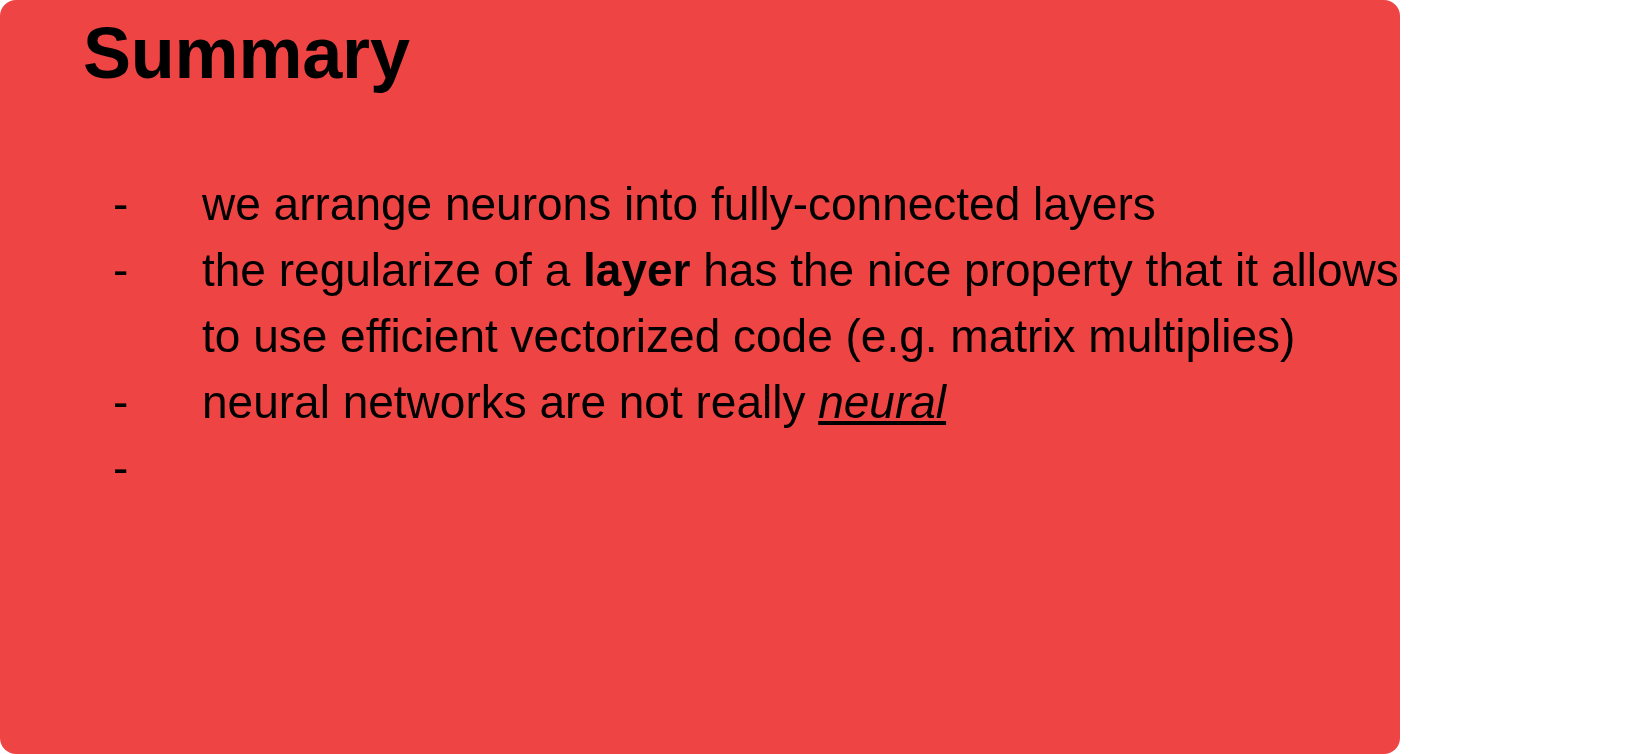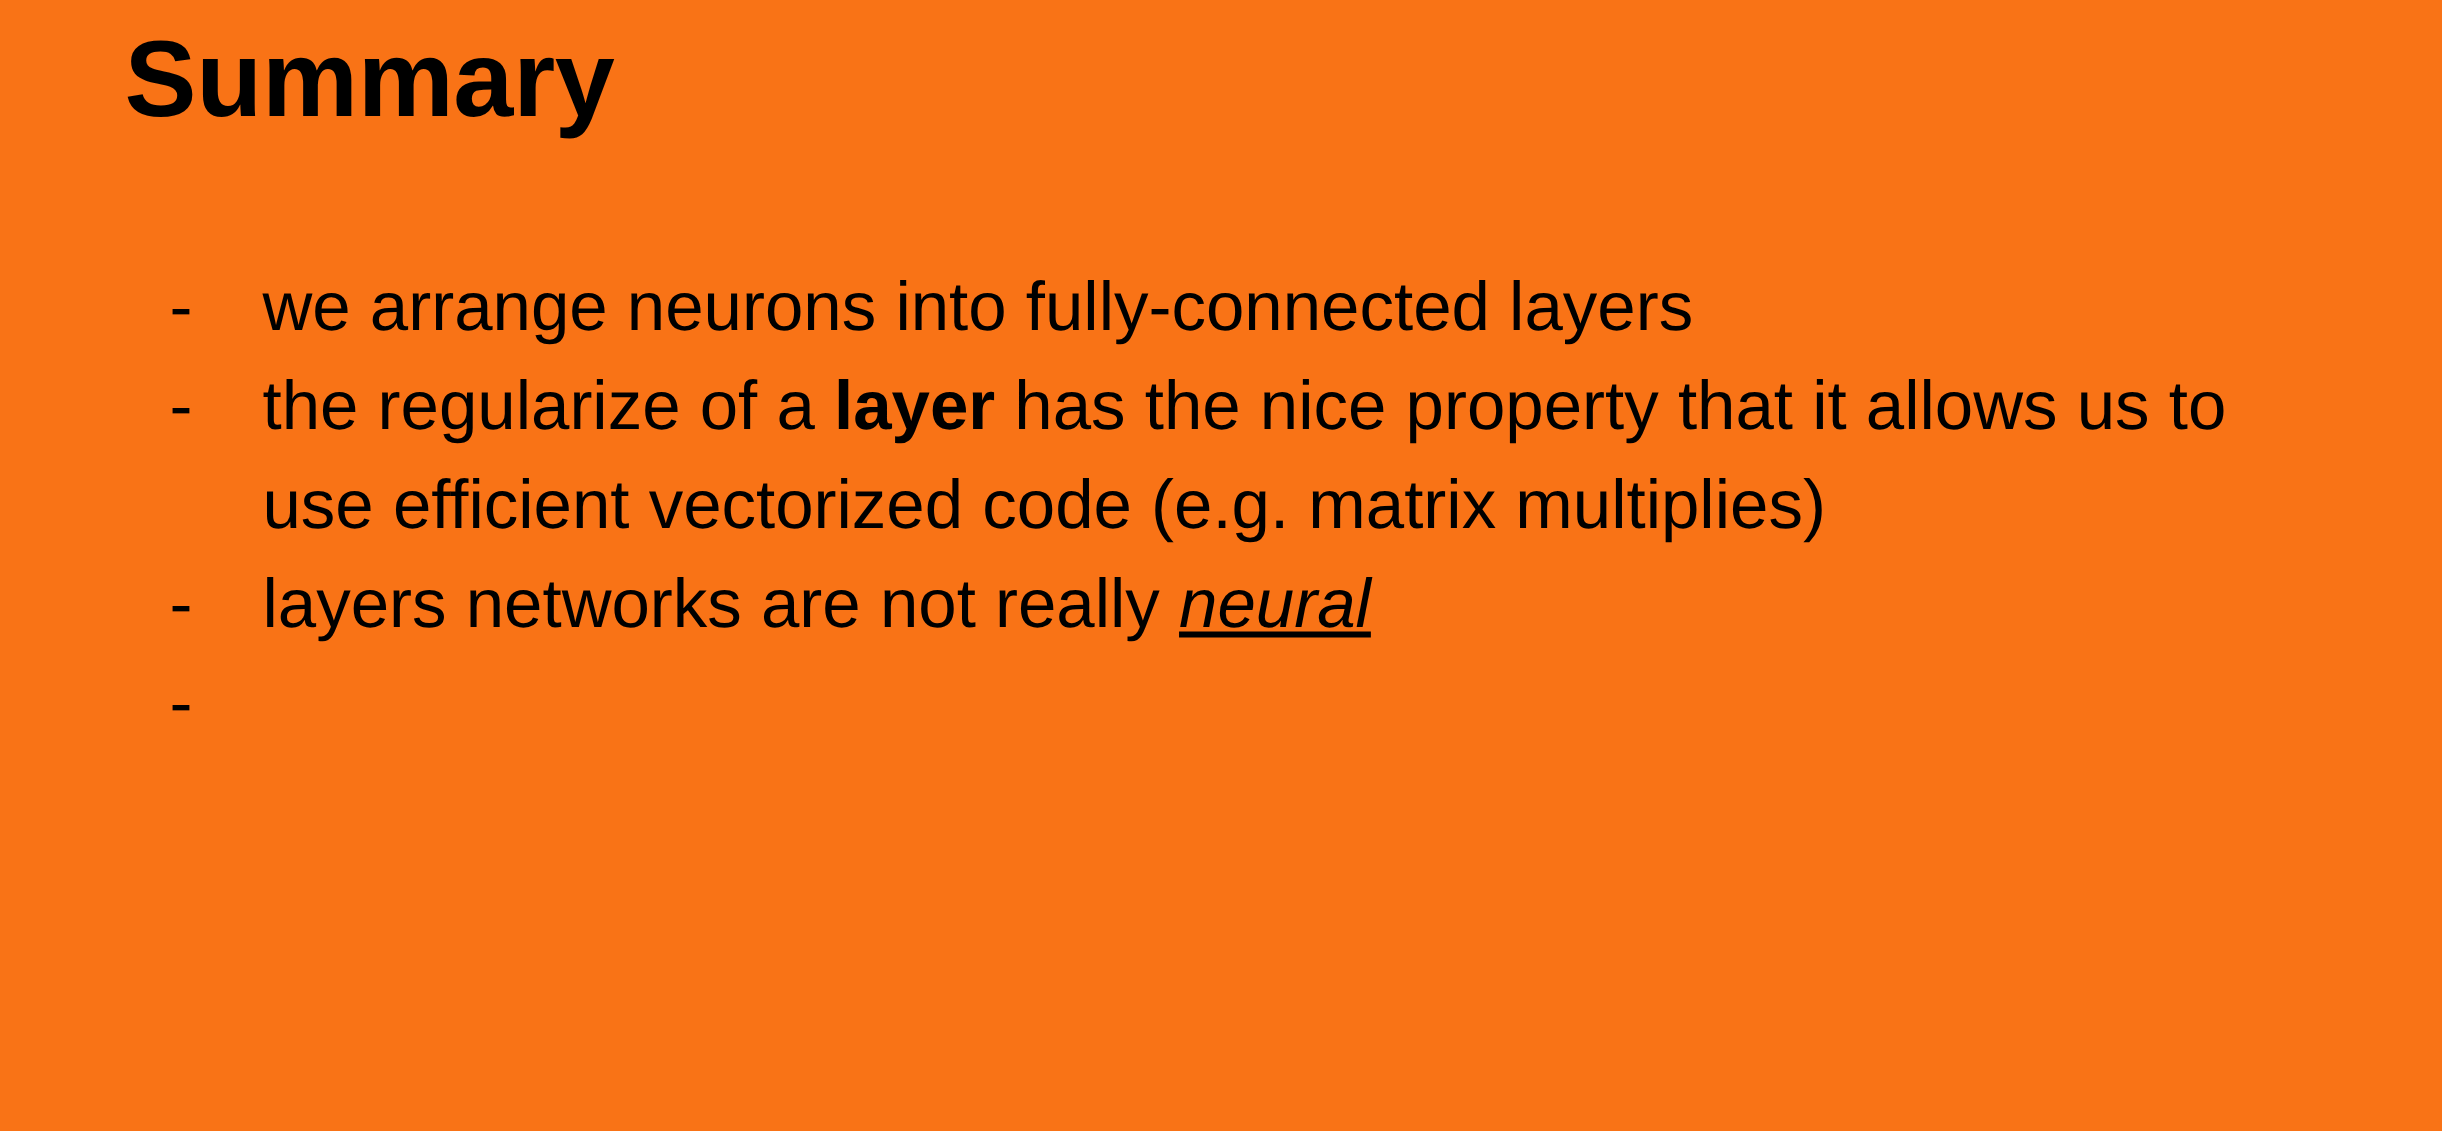--- a/index.html
+++ b/index.html
@@ -8,25 +8,26 @@
     padding: 0;
     background: #ffffff;
   }
   body {
     font-family: "Liberation Sans", sans-serif;
     -webkit-font-smoothing: antialiased;
   }
 
   .slide {
     position: relative;
-    width: 1628px;
+    width: 1400px;
     height: 754px;
-    background: #f97316;
+    background: #ef4444;
     overflow: hidden;
     box-sizing: border-box;
+    border-radius: 16px;
   }
 
   
   .slide-title {
     position: absolute;
     left: 83px;
     top: 17px;
     margin: 0;
     font-family: "Liberation Sans", sans-serif;
     font-size: 72px;
@@ -67,20 +68,21 @@
     top: 0;
     width: 40px;
     font-family: "Liberation Sans", sans-serif;
     font-size: 46px;
     line-height: 66px;
     color: #000000;
   }
 
   .bullet-text {
     display: block;
+    margin-left: 27px;
   }
 
   .b-strong { font-weight: bold; }
   .b-em     { font-style: italic; text-decoration: underline; }
 </style>
 </head>
 <body>
 
 <div class="slide">
 
@@ -90,20 +92,20 @@
       <li class="bullet-item">
         <span class="bullet-marker">-</span>
         <span class="bullet-text"><span>we arrange neurons into fully-connected layers</span></span>
       </li>
       <li class="bullet-item">
         <span class="bullet-marker">-</span>
         <span class="bullet-text"><span>the regularize of a </span><span class="b-strong">layer</span><span> has the nice property that it allows us to use efficient vectorized code (e.g. matrix multiplies)</span></span>
       </li>
       <li class="bullet-item">
         <span class="bullet-marker">-</span>
-        <span class="bullet-text"><span>layers networks are not really </span><span class="b-em">neural</span></span>
+        <span class="bullet-text"><span>neural networks are not really </span><span class="b-em">neural</span></span>
       </li>
       <li class="bullet-item">
         <span class="bullet-marker">-</span>
       </li>
     </ul>
 
 </div>
 
 </body></html>

